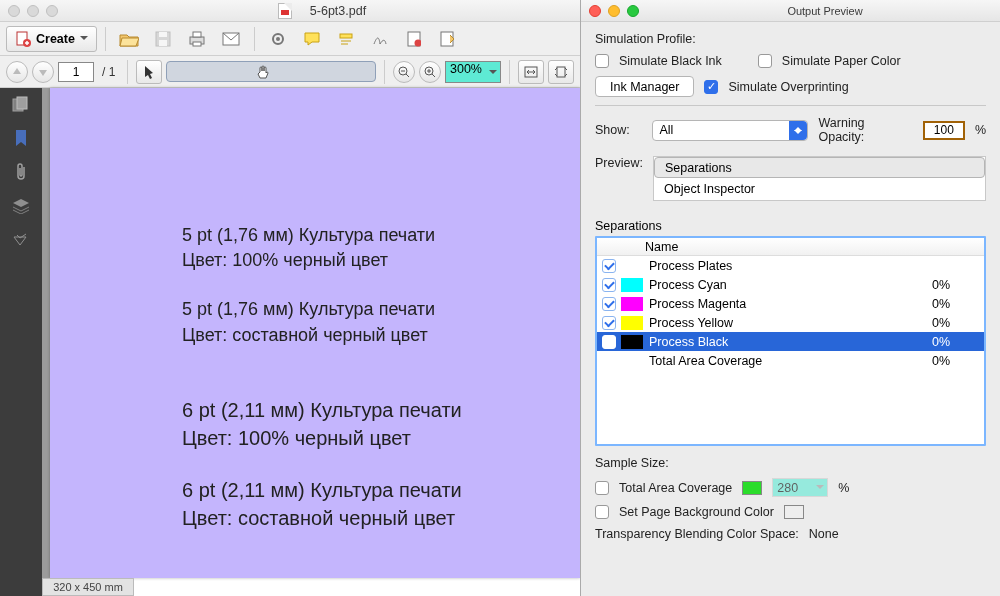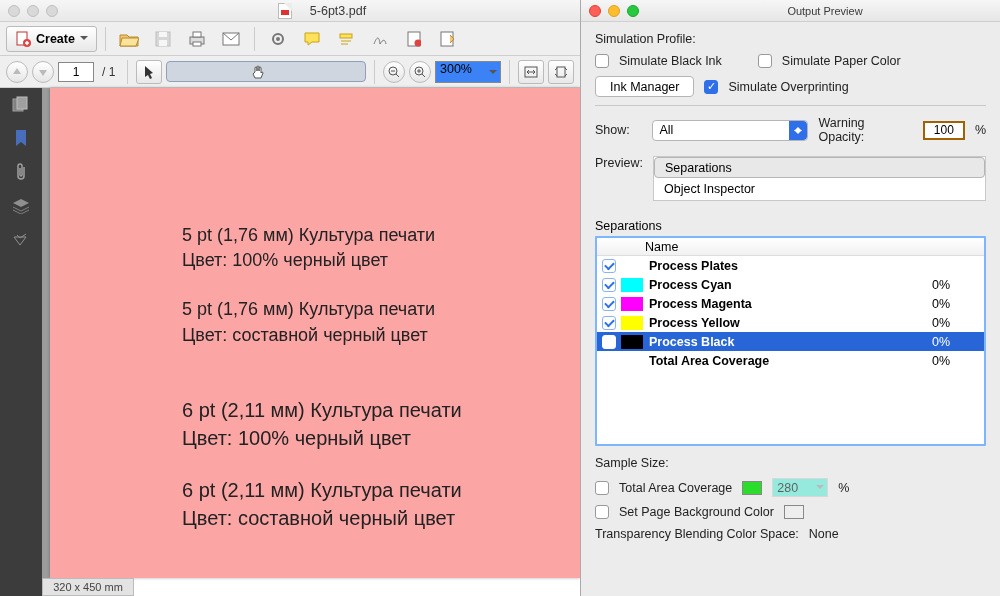--- a/index.html
+++ b/index.html
@@ -17,32 +17,32 @@
 
 .tb1{height:34px;background:#efefef;border-bottom:1px solid #cfcfcf;display:flex;align-items:center;padding:0 6px;gap:4px;}
 .tbsep{width:1px;height:24px;background:#ccc;margin:0 4px;}
 .tbtn{height:26px;min-width:30px;display:flex;align-items:center;justify-content:center;border:1px solid transparent;border-radius:3px;}
 .cbtn{height:26px;padding:0 8px;display:flex;align-items:center;gap:5px;border:1px solid #bbb;border-radius:3px;background:linear-gradient(#fff,#e8e8e8);font-weight:bold;}
 .cbtn .arr{border:4px solid transparent;border-top-color:#555;margin-top:3px;}
 
 .tb2{height:32px;background:#efefef;border-bottom:1px solid #cfcfcf;display:flex;align-items:center;padding:0 6px;gap:4px;}
 .pgbox{width:36px;height:20px;border:1px solid #888;background:#fff;text-align:center;font-size:12px;}
 .pgtot{font-size:12px;color:#333;margin:0 4px;}
-.zbox{width:66px;height:22px;border:1px solid #888;background:#3b82f6;font-size:12px;text-align:left;padding:0 18px 0 4px;position:relative;}
+.zbox{width:56px;height:22px;border:1px solid #888;background:#5eead4;font-size:12px;text-align:left;padding:0 18px 0 4px;position:relative;}
 .zbox::after{content:"";position:absolute;right:3px;top:8px;border:4px solid transparent;border-top-color:#555;}
 .arbtn{width:22px;height:22px;border:1px solid #bbb;border-radius:50%;display:flex;align-items:center;justify-content:center;background:linear-gradient(#fff,#e6e6e6);}
 .arbtn.dim svg{opacity:.35;}
 .rbtn{width:26px;height:24px;border:1px solid #bbb;border-radius:3px;display:flex;align-items:center;justify-content:center;background:linear-gradient(#fff,#e8e8e8);}
 .rbtn.sel{background:#d0d6df;border-color:#8fa0b8;}
 
 .sbar{position:absolute;left:0;top:88px;width:42px;height:508px;background:#3c3c3c;display:flex;flex-direction:column;align-items:center;padding-top:6px;gap:14px;}
 .sic{width:24px;height:20px;display:flex;align-items:center;justify-content:center;opacity:.9;}
 
 .doc{position:absolute;left:42px;top:88px;right:0;height:490px;background:#9b9b9b;}
-.doc-page{position:absolute;left:8px;top:0;right:0;bottom:0;background:#fca5a5;padding:135px 0 0 132px;box-shadow:0 0 3px rgba(0,0,0,.3);}
+.doc-page{position:absolute;left:8px;top:0;right:0;bottom:0;background:#c4b5fd;padding:135px 0 0 132px;box-shadow:0 0 3px rgba(0,0,0,.3);}
 .tblock{margin-bottom:24px;font-family:Arial,sans-serif;}
 .tline{font-size:18px;color:#222;line-height:1.4;}
 .status{position:absolute;left:42px;bottom:0;width:92px;height:18px;background:#e3e3e3;border:1px solid #bbb;font-size:11px;display:flex;align-items:center;justify-content:center;color:#444;}
 
 .opanel{position:absolute;right:0;top:0;width:420px;height:596px;background:#ececec;border-left:1px solid #aaa;}
 .op-title{height:22px;background:linear-gradient(#f6f6f6,#e6e6e6);border-bottom:1px solid #cfcfcf;display:flex;align-items:center;}
 .op-traffic{display:flex;gap:7px;margin-left:8px;}
 .tlc{width:12px;height:12px;border-radius:50%;border:1px solid rgba(0,0,0,.15);}
 .tlc.r{background:#ff5f57;border-color:#e33e32;} .tlc.y{background:#ffbd2e;border-color:#dea123;} .tlc.g{background:#28c940;border-color:#17a82e;}
 .op-tt{flex:1;text-align:center;font-size:11px;color:#3a3a3a;padding-left:11px;}
@@ -62,21 +62,21 @@
 .plist .pitem{padding:4px 10px;font-size:12.5px;}
 .plist .pitem.sel{background:#e8e8e8;}
 .sectlbl{font-size:12.5px;margin:4px 0 3px 0;}
 .septbl{border:2px solid #7bb6ff;background:#fff;height:210px;border-radius:1px;}
 .septbl .hdr{display:flex;height:18px;background:linear-gradient(#fff,#f1f1f1);border-bottom:1px solid #ddd;font-size:11px;align-items:center;}
 .septbl .hdr .c1{width:44px;} .septbl .hdr .c2{flex:1;padding-left:4px;} .septbl .hdr .c3{width:60px;}
 .srow{display:flex;align-items:center;height:19px;font-size:12.5px;}
 .srow .ck{width:24px;display:flex;justify-content:center;}
 .srow .sw{width:22px;height:14px;margin-right:6px;}
 .srow .spacer{width:22px;margin-right:6px;}
-.srow .nm{flex:1;font-weight:bold;}
+.srow .nm{flex:1;}
 .srow .val{width:52px;}
 .srow.selrow{background:#2866d8;color:#fff;}
 .tick{width:14px;height:14px;border:1px solid #8ab4f0;border-radius:3px;background:#fff;position:relative;}
 .tick::after{content:"";position:absolute;left:2px;top:2px;width:7px;height:4px;border-left:2px solid #2f6fea;border-bottom:2px solid #2f6fea;transform:rotate(-45deg);}
 .srow.selrow .tick{border-color:#fff;}
 .srow.selrow .tick::after{border-color:#fff;}
 .colbox{width:20px;height:14px;border:1px solid #888;}
 </style>
 </head>
 <body>

